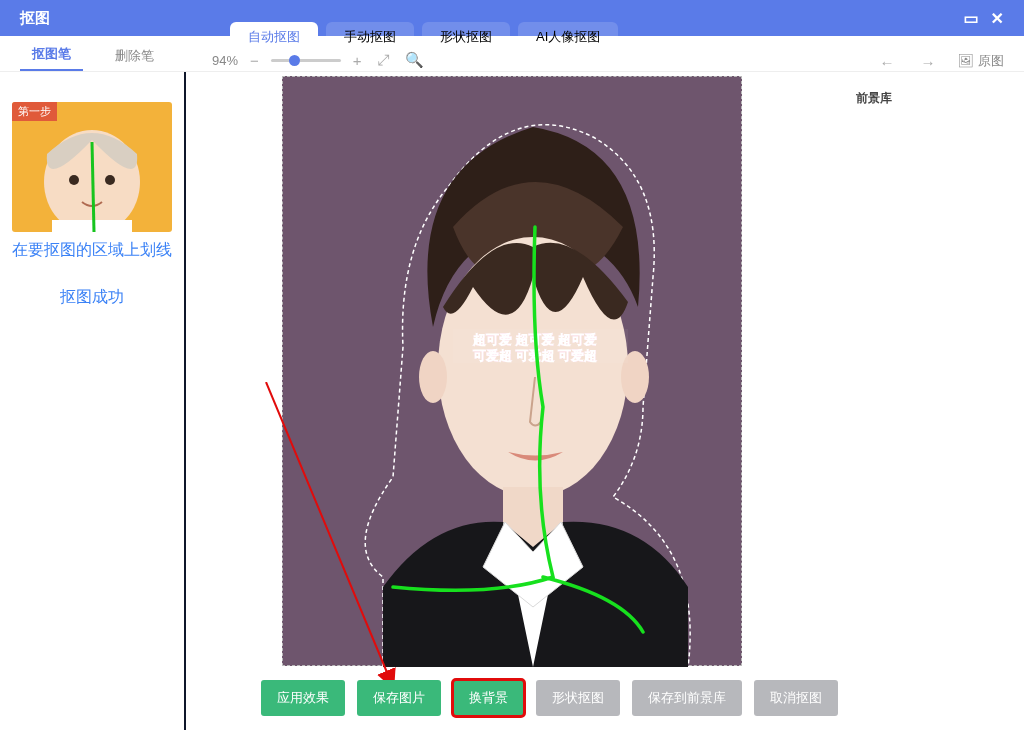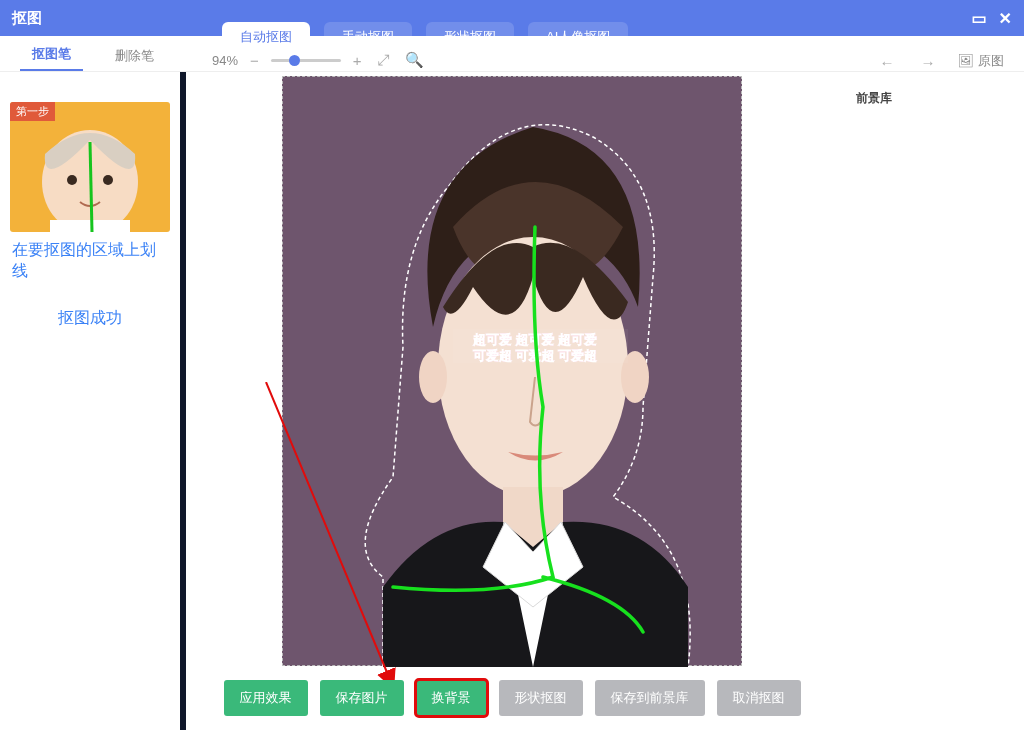--- a/index.html
+++ b/index.html
@@ -1,24 +1,24 @@
 <!DOCTYPE html>
 <html><head>
 <meta charset="utf-8">
 <style>
 * { margin: 0; padding: 0; box-sizing: border-box; font-family: "Microsoft YaHei", sans-serif; }
 body { width: 1024px; height: 730px; background: #fff; overflow: hidden; position: relative; }
 
 .titlebar {
   height: 36px; background: #5a7be8; display: flex; align-items: center;
-  padding: 0 12px; color: #fff; font-size: 15px; font-weight: bold;
-}
-.titlebar-tabs { display: flex; margin-left: 180px; gap: 14px; margin-top: 37px; }
+  padding: 0 20px; color: #fff; font-size: 15px; font-weight: bold;
+}
+.titlebar-tabs { display: flex; margin-left: 180px; gap: 8px; margin-top: 37px; }
 .titlebar-tab {
-  background: rgba(255,255,255,0.15); color: #ffffff; padding: 6px 18px;
+  background: rgba(255,255,255,0.15); color: #000000; padding: 6px 18px;
   border-radius: 6px 6px 0 0; font-size: 13px; font-weight: normal; cursor: pointer;
 }
 .titlebar-tab.active { background: #fff; color: #5a7be8; }
 .titlebar-controls { margin-left: auto; display: flex; gap: 12px; font-size: 16px; cursor: pointer; }
 
 .toolbar {
   height: 36px; display: flex; align-items: flex-end; padding: 0 20px;
   border-bottom: 1px solid #eee; font-size: 13px; color: #888;
 }
 .tool-brush { color: #5a7be8; font-weight: bold; padding: 6px 12px; border-bottom: 2px solid #5a7be8; }
@@ -31,21 +31,21 @@
   position: absolute; left: 18px; top: -4px; width: 11px; height: 11px;
   background: #5a7be8; border-radius: 50%;
 }
 .tool-icon { cursor: pointer; padding: 2px 4px; font-size: 15px; color: #aaa; }
 .nav-arrows { margin-left: auto; display: flex; gap: 18px; align-items: center; color: #bbb; }
 .orig-btn { display: flex; align-items: center; gap: 4px; color: #888; cursor: pointer; }
 
 .body-row { display: flex; height: calc(730px - 36px - 36px); }
 
 .left-panel {
-  width: 186px; border-right: 6px solid #0f172a; padding: 30px 12px;
+  width: 186px; border-right: 2px solid #0f172a; padding: 30px 12px;
   display: flex; flex-direction: column; align-items: center; gap: 8px;
 }
 .thumb {
   width: 160px; height: 130px; border-radius: 3px; position: relative;
   overflow: hidden;
 }
 .thumb-badge {
   position: absolute; top: 0; left: 0; background: #e05a3a; color: #fff;
   font-size: 11px; padding: 2px 6px;
 }
@@ -53,21 +53,21 @@
 
 .center {
   flex: 1; position: relative; display: flex; flex-direction: column; align-items: center;
 }
 .canvas {
   margin-top: 4px; width: 460px; height: 590px; background: #6e556d;
   position: relative; border: 1px dashed #bbb;
 }
 .bottom-buttons {
   position: absolute; bottom: 14px; left: 0; right: 0;
-  display: flex; justify-content: center; gap: 12px;
+  display: flex; justify-content: flex-end; gap: 12px;
 }
 .btn {
   padding: 9px 16px; border-radius: 3px; color: #fff; font-size: 13px;
   border: none; cursor: pointer;
 }
 .btn-green { background: #3ab97a; }
 .btn-gray  { background: #b7b8bc; }
 .btn-highlight { outline: 3px solid #e10b0b; outline-offset: -1px; }
 
 .right-panel {

